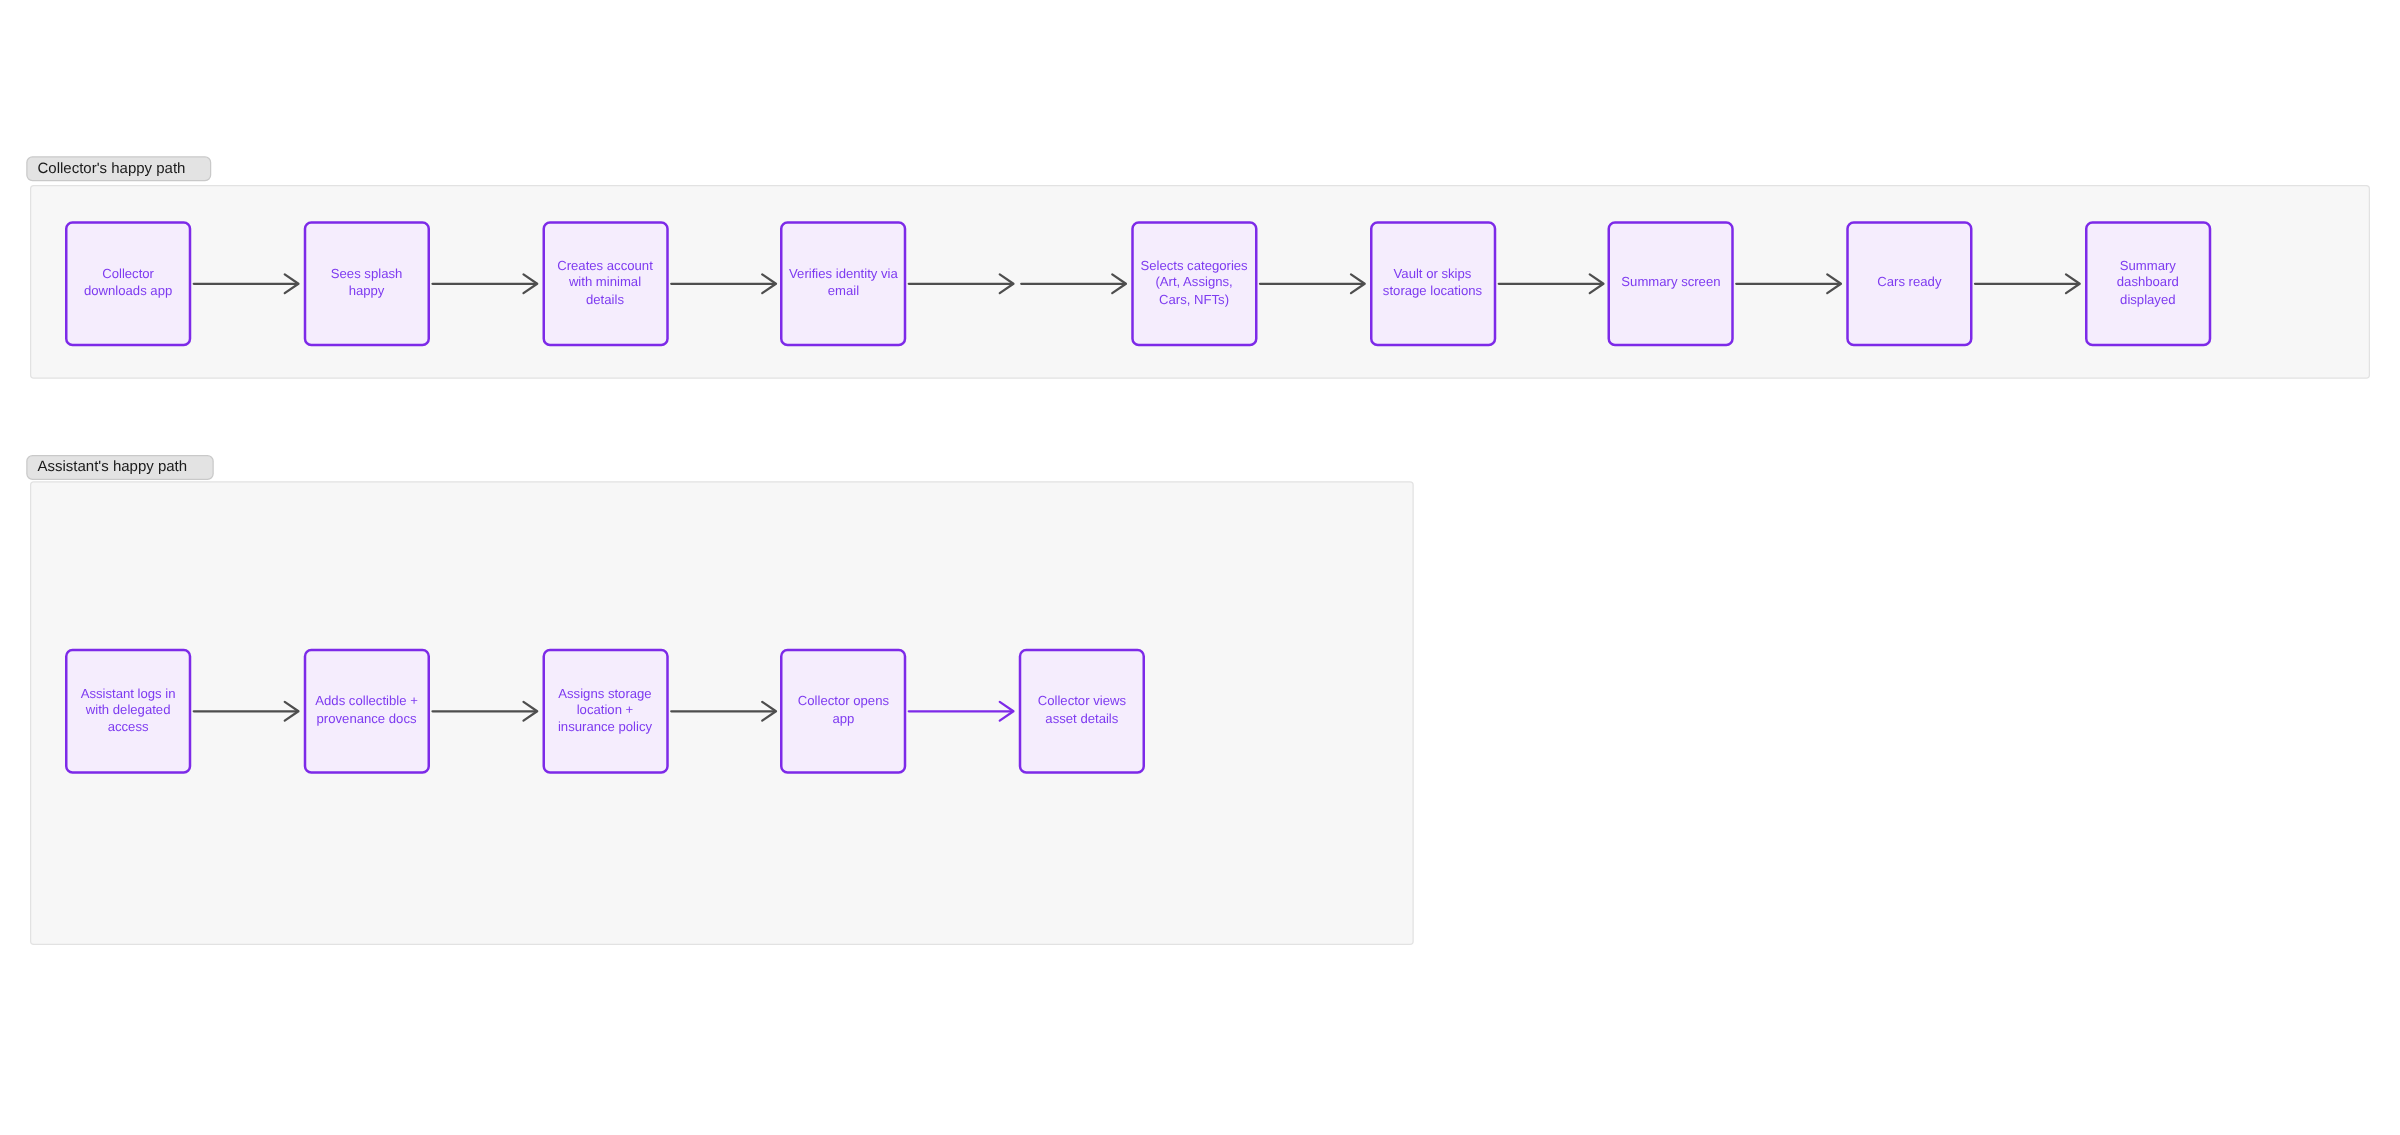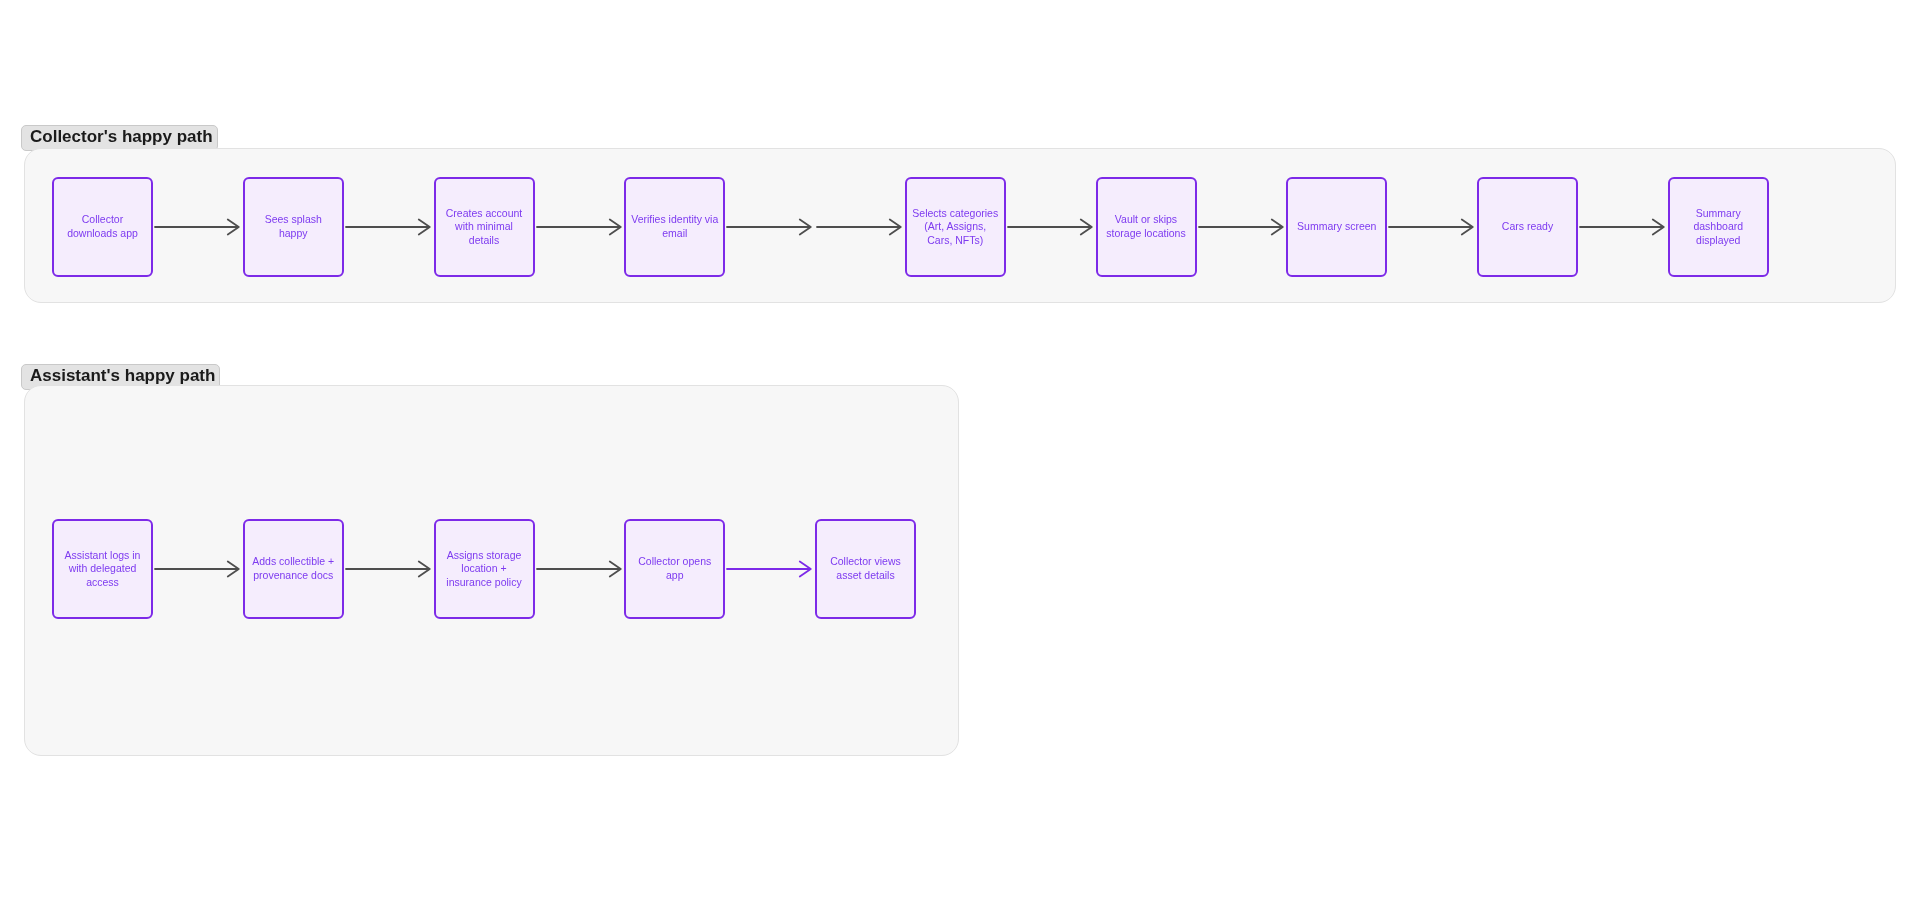--- a/index.html
+++ b/index.html
@@ -10,32 +10,32 @@
     background: #ffffff;
     font-family: "Liberation Sans", sans-serif;
     overflow: hidden;
   }
   .section-pill {
     position: absolute;
     display: inline-block;
     background: #e3e3e3;
     border: 1px solid #c9c9c9;
     border-radius: 5px;
-    padding: 2px 4px 3px 8px;
-    font-size: 17px;
-    font-weight: 700;
+    padding: 2px 20px 3px 8px;
+    font-size: 12px;
+    font-weight: 400;
     color: #1a1a1a;
     white-space: nowrap;
     line-height: 1.1;
   }
   .lane {
     position: absolute;
     background: #f7f7f7;
     border: 1px solid #e2e2e2;
-    border-radius: 17px;
+    border-radius: 3px;
     box-sizing: border-box;
   }
   .flow-row {
     position: absolute;
     display: flex;
     align-items: flex-start;
   }
   .cell { display: flex; }
   .node {
     width: 101px;
@@ -201,21 +201,21 @@
 dashboard
 displayed</span>
         </div>
       </div>
 
     </div>
   </div>
 
   <div class="section-pill" style="left:21px; top:364px;">Assistant's happy path</div>
 
-  <div class="lane" style="left:24px; top:385px; width:935px; height:371px;padding-left:44px;">
+  <div class="lane" style="left:24px; top:385px; width:1107px; height:371px;padding-left:44px;">
     <div class="flow-row" style="left:27px; top:133px;">
 
       <div class="cell">
         <div class="node">
           <span class="node-label">Assistant logs in
 with delegated
 access</span>
         </div>
         <div class="arrow-slot">
           <svg class="arrow-svg arrow-default" viewBox="0 0 90 100" preserveAspectRatio="none">

